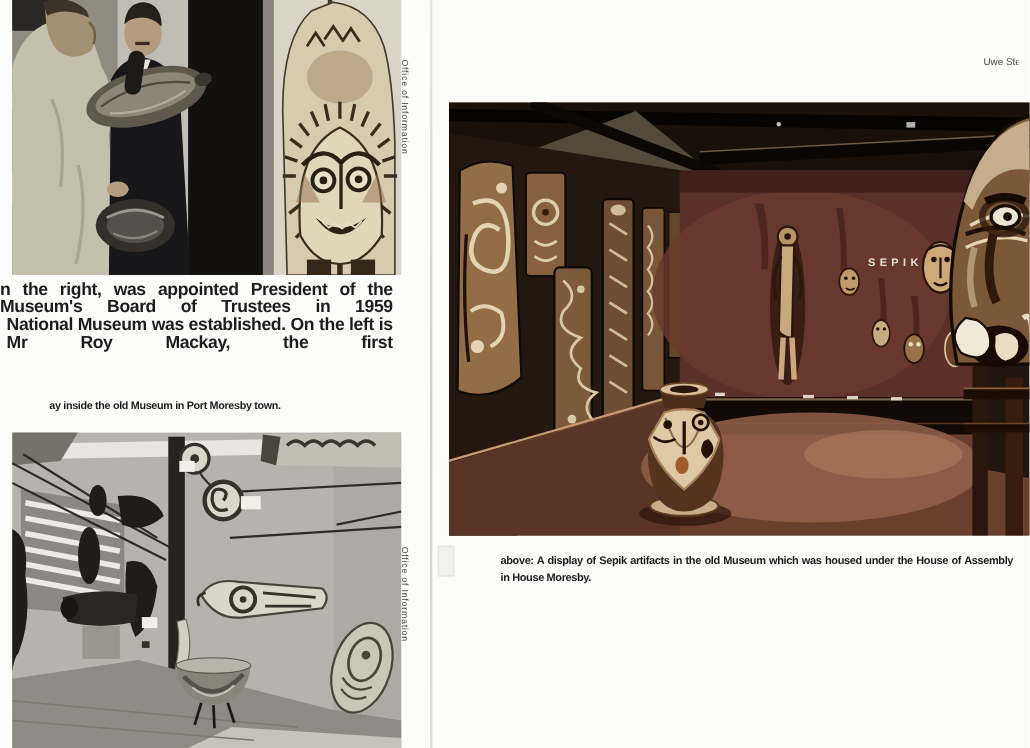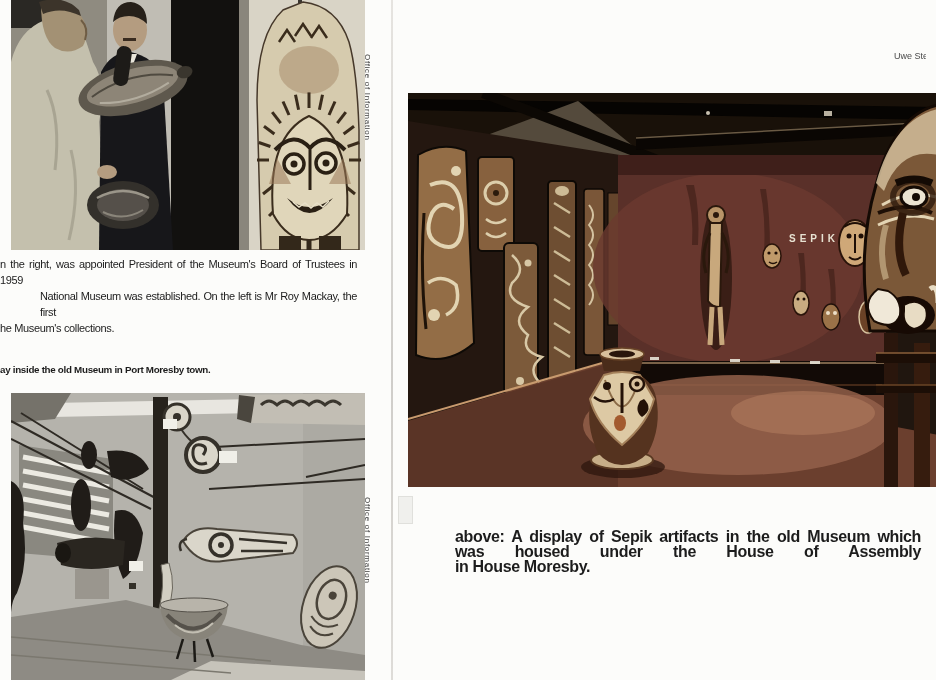--- a/index.html
+++ b/index.html
@@ -4,36 +4,36 @@
 <style>
   html,body{margin:0;padding:0;background:#ffffff;}
   #spread{
     position:relative;width:936px;height:680px;overflow:hidden;
     background:#fcfcfa;font-family:"Liberation Sans",sans-serif;color:#1c1c1c;
   }
   .abs{position:absolute;}
   .photo{position:absolute;overflow:hidden;margin-left:11px;}
   .photo svg{display:block;}
   
-  #para{left:0;top:256px;width:357px;font-size:11px;font-weight:400;
+  #para{left:0;top:256px;width:357px;font-size:16px;font-weight:700;
         letter-spacing:-0.35px;line-height:16px;}
   #para .j{text-align:justify;text-align-last:justify;}
-  #para .indent{padding-left:20px;margin-left:20px;}
-  #cap-left{left:0;top:364px;width:300px;font-size:9.8px;font-weight:600;letter-spacing:-0.3px;}
+  #para .indent{padding-left:6px;}
+  #cap-left{left:0;top:364px;width:300px;font-size:9.8px;font-weight:600;letter-spacing:-0.3px;text-align:center;}
   .vcred{left:363px;writing-mode:vertical-rl;font-size:8px;letter-spacing:0.7px;
          color:#3d3d3d;white-space:nowrap;}
   #vcred-top{top:54px;}
   #vcred-bottom{top:497px;}
   #photog{left:894px;top:51px;width:32px;font-size:9px;color:#4a4a4a;
           white-space:nowrap;overflow:hidden;}
   #gutter{left:391px;top:0;width:2px;height:680px;
           background:linear-gradient(#e6e4e0,#cfcdc9 55%,#dedcd8);}
   #smudge{left:398px;top:496px;width:13px;height:26px;background:#f0f0ed;border:1px solid #e0e0dc;}
   
-  #cap-right{left:455px;top:529px;width:466px;font-size:16px;font-weight:600;
+  #cap-right{left:455px;top:503px;width:466px;font-size:10px;font-weight:600;
              letter-spacing:-0.35px;line-height:15px;}
   #cap-right .l1{text-align:justify;text-align-last:justify;}
   #cap-right .lead{font-weight:700;}
   svg text{font-family:"Liberation Sans",sans-serif;}
 </style>
 </head>
 <body>
 
 <div id="spread">
 
@@ -124,21 +124,20 @@
         </g>
       </g>
     </svg>
   </div>
 
   <div class="abs vcred" id="vcred-top">Office of Information</div>
 
   <div class="abs" id="para">
     <div class="j">n the right, was appointed President of the Museum's Board of Trustees in 1959</div>
     <div class="j indent">National Museum was established. On the left is Mr Roy Mackay, the first</div>
-    <div>he Museum's collections.</div>
   </div>
 
   <div class="abs" id="cap-left">ay inside the old Museum in Port Moresby town.</div>
 
   <div class="photo" style="left:0;top:393px;width:354px;height:287px">
     <svg viewBox="0 0 354 287" width="354" height="287">
       <rect width="354" height="287" fill="#b5b3ac"></rect>
       <rect x="292" y="0" width="62" height="287" fill="#acaaa3"></rect>
       <g>
         <polygon points="40,10 250,6 250,20 40,24" fill="#e8e6e0"></polygon>

